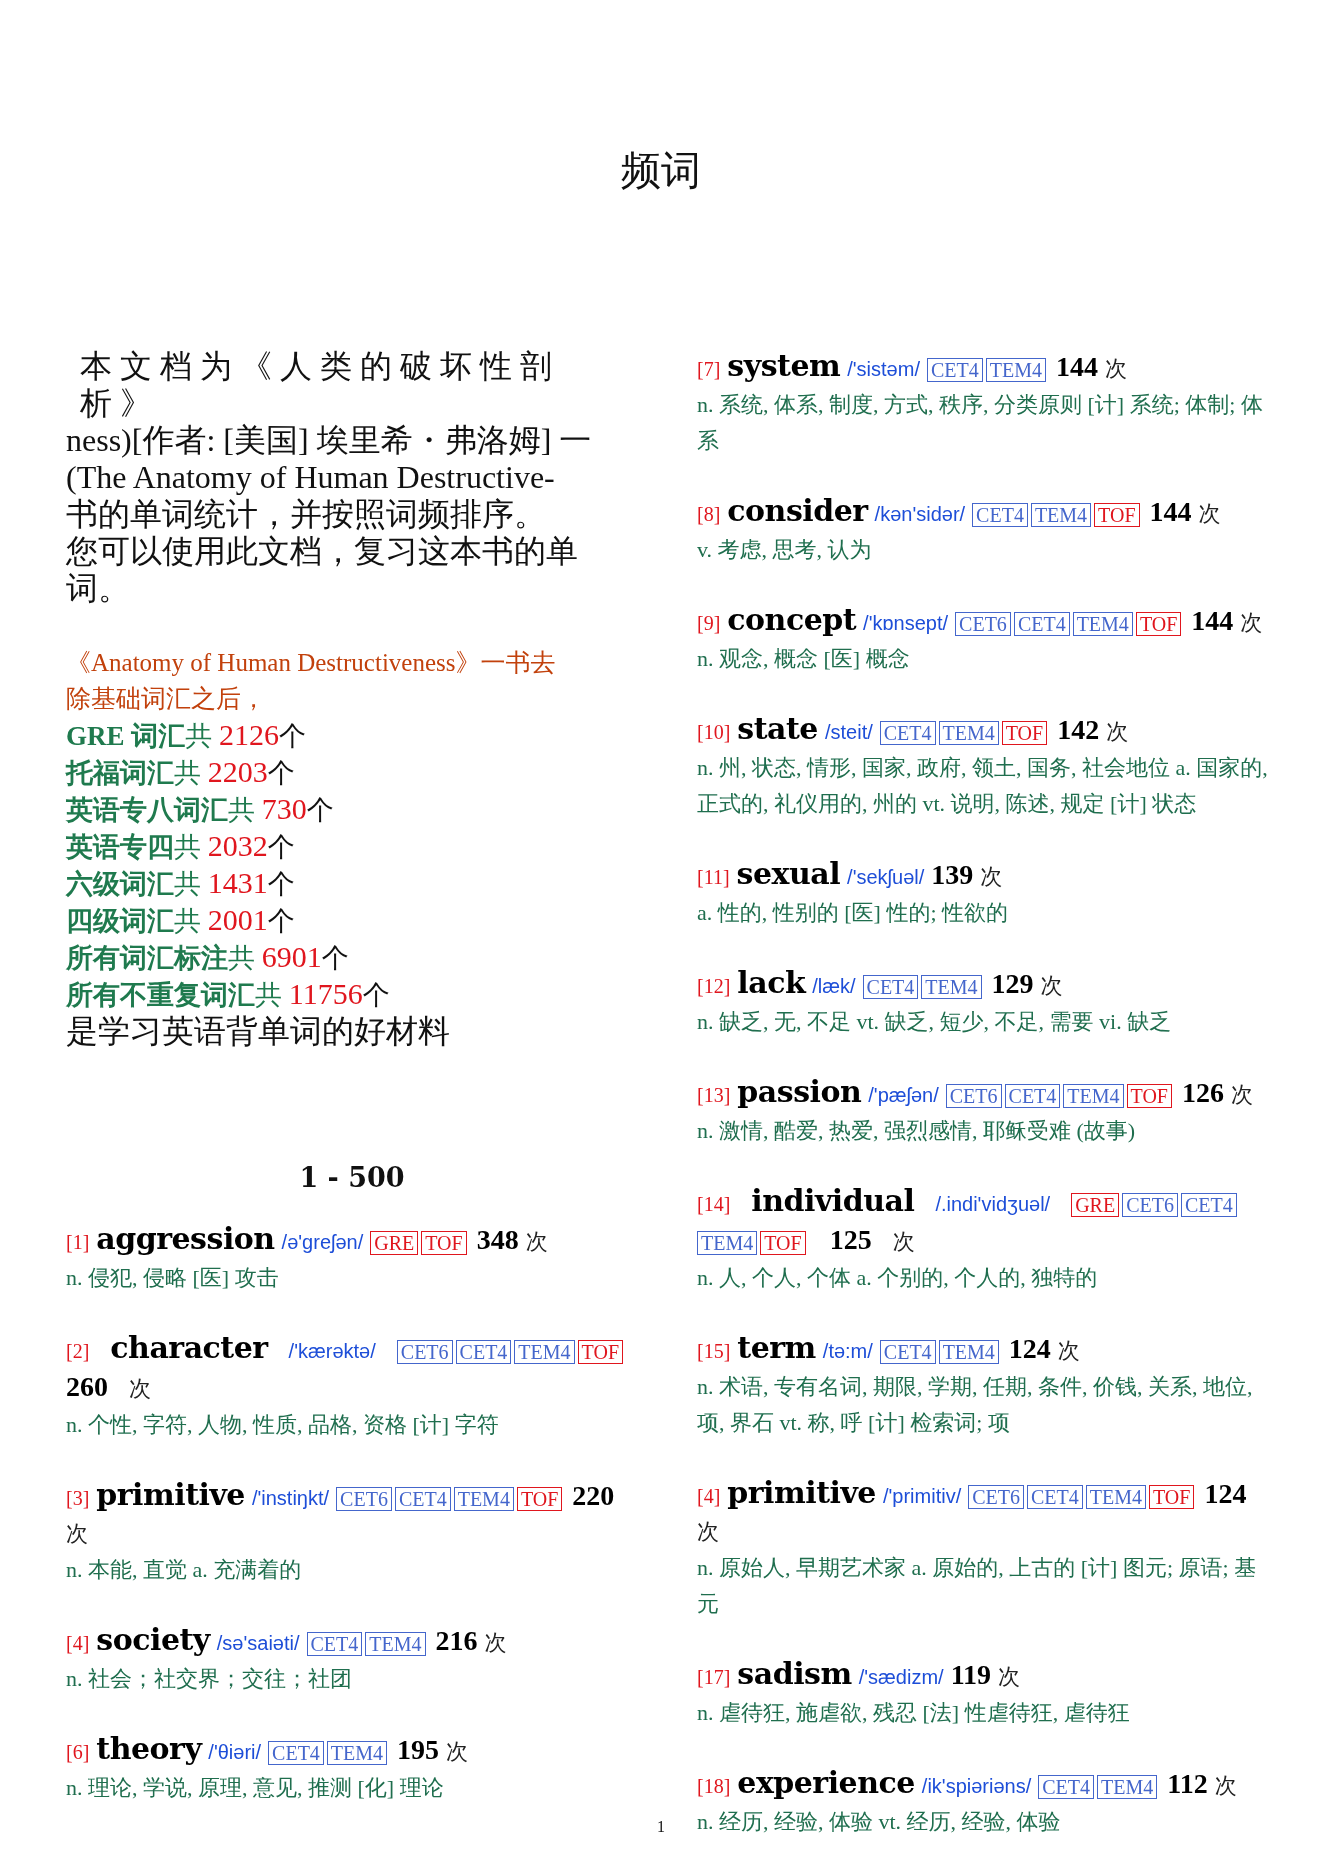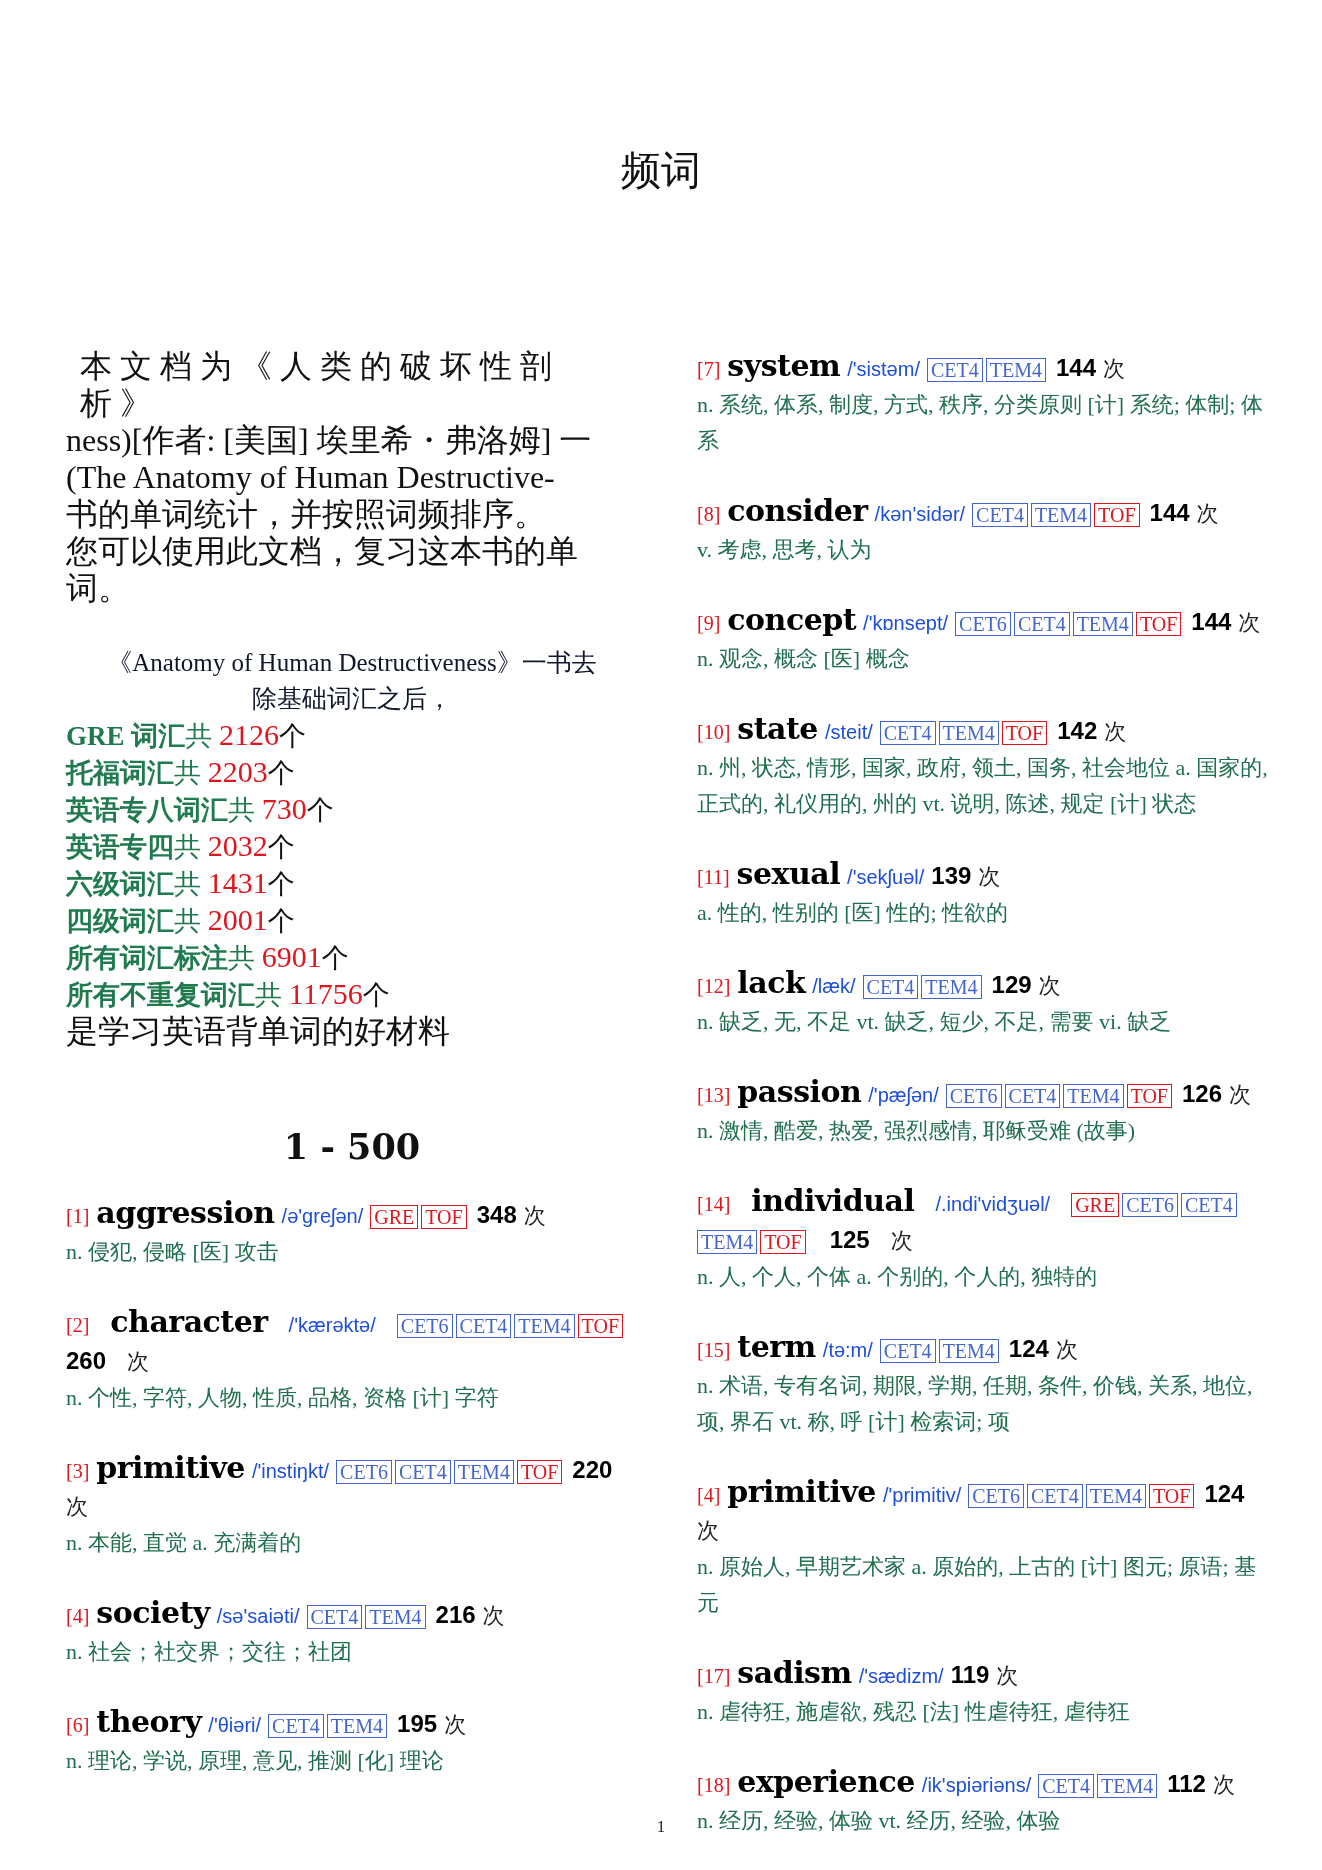--- a/index.html
+++ b/index.html
@@ -5,38 +5,38 @@
   html, body { margin: 0; padding: 0; background: #ffffff; }
   body { width: 1322px; height: 1870px; position: relative; overflow: hidden;
          font-family: "DejaVu Serif", "Liberation Serif", serif; color: #111; }
   .title { position: absolute; left: 40px; top: 140px; width: 1242px; text-align: center;
            font-family: "Liberation Serif", "DejaVu Serif", serif; font-size: 40px; line-height: 62px; color: #111; }
   .col-left { position: absolute; left: 66px; top: 348px; width: 572px; }
   .col-right { position: absolute; left: 697px; top: 348px; width: 572px; }
   .intro { font-family: "Liberation Serif", "DejaVu Serif", serif; font-size: 32px; line-height: 37px; color: #111; }
   .intro .indent { padding-left: 14px; letter-spacing: 8px; }
   .summary { margin-top: 38px; font-family: "Liberation Serif", "DejaVu Serif", serif; font-size: 25px; line-height: 36px; }
-  .summary .lead { color: #0f172a; text-align: center; }
+  .summary .lead { color: #c2410c; }
   .stat { font-size: 27px; }
   .stat .lbl { color: #1f7a4e; font-weight: bold; }
   .stat .gong { color: #1f7a4e; }
   .stat .num { color: #e0161e; font-size: 30px; }
   .stat .ge { color: #111; }
   .closing { font-size: 32px; line-height: 37px; color: #111; }
-  .range { text-align: center; font-family: "DejaVu Serif", serif; font-weight: bold; font-size: 35px; margin-top: 76px; margin-bottom: 28px; }
+  .range { text-align: center; font-family: "DejaVu Serif", serif; font-weight: bold; font-size: 27px; margin-top: 112px; margin-bottom: 28px; }
   .entry { margin-bottom: 34px; }
   .head { font-size: 22px; line-height: 36px; }
   .idx { color: #e0161e; font-family: "Liberation Serif", serif; font-size: 20px; }
   .word { font-family: "DejaVu Serif", serif; font-weight: bold; font-size: 30px; color: #000; letter-spacing: -0.5px; }
   .phon { font-family: "Liberation Sans", "DejaVu Sans", sans-serif; font-size: 20px; color: #1d4ed8; }
   .tag { display: inline-block; font-family: "Liberation Serif", serif; font-size: 20px; line-height: 22px;
          padding: 0 3px; margin-right: 3px; border: 1px solid; vertical-align: middle; }
   .tag.blue { color: #4466cc; border-color: #4466cc; }
   .tag.red { color: #e0161e; border-color: #e0161e; }
-  .count { font-family: Liberation Sans, sans-serif; font-weight: bold; font-size: 24px; color: #000; }
+  .count { font-family: Liberation Serif, serif; font-weight: bold; font-size: 28px; color: #000; }
   .ci { font-size: 22px; color: #222; }
   .def { font-family: "Liberation Serif", "DejaVu Serif", serif; font-size: 22px; line-height: 36px; color: #1f6e4e; }
   .page-num { position: absolute; left: 0; width: 1322px; top: 1818px; text-align: center; font-size: 16px;
               font-family: "Liberation Serif", serif; }
   .wide .head { word-spacing: 14px; }
 </style>
 </head>
 <body>
 
 <div class="title">

